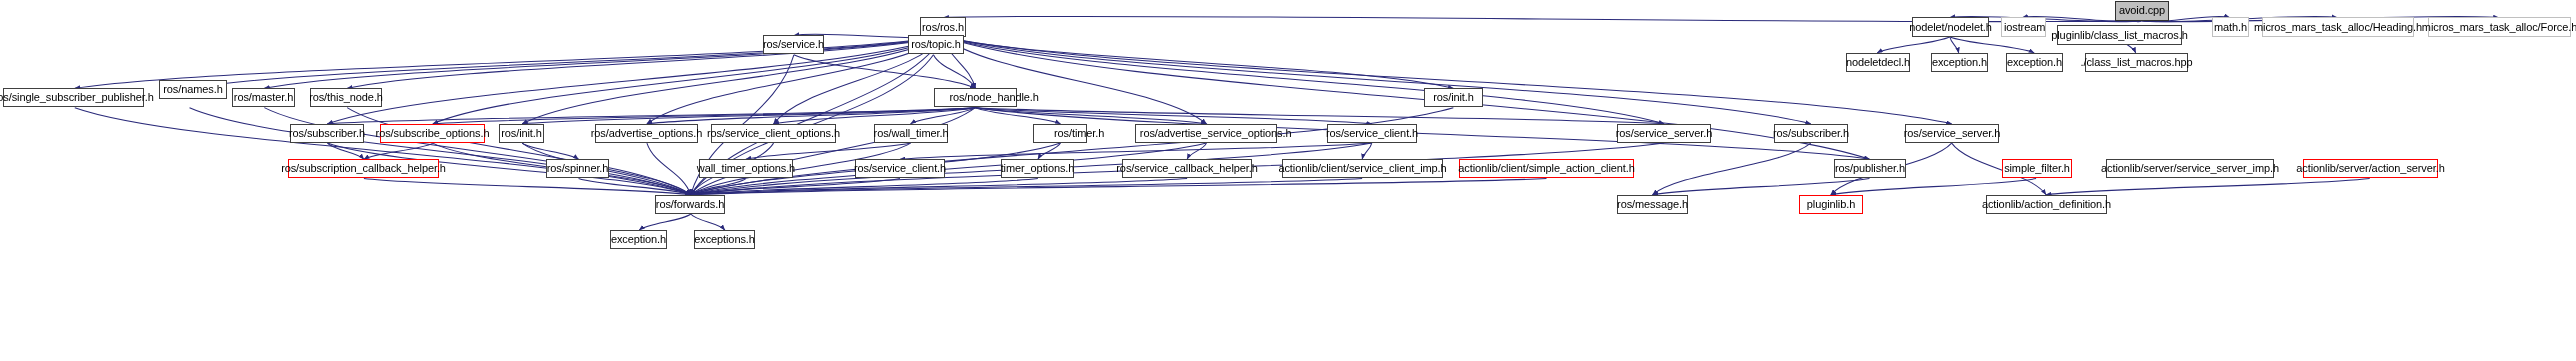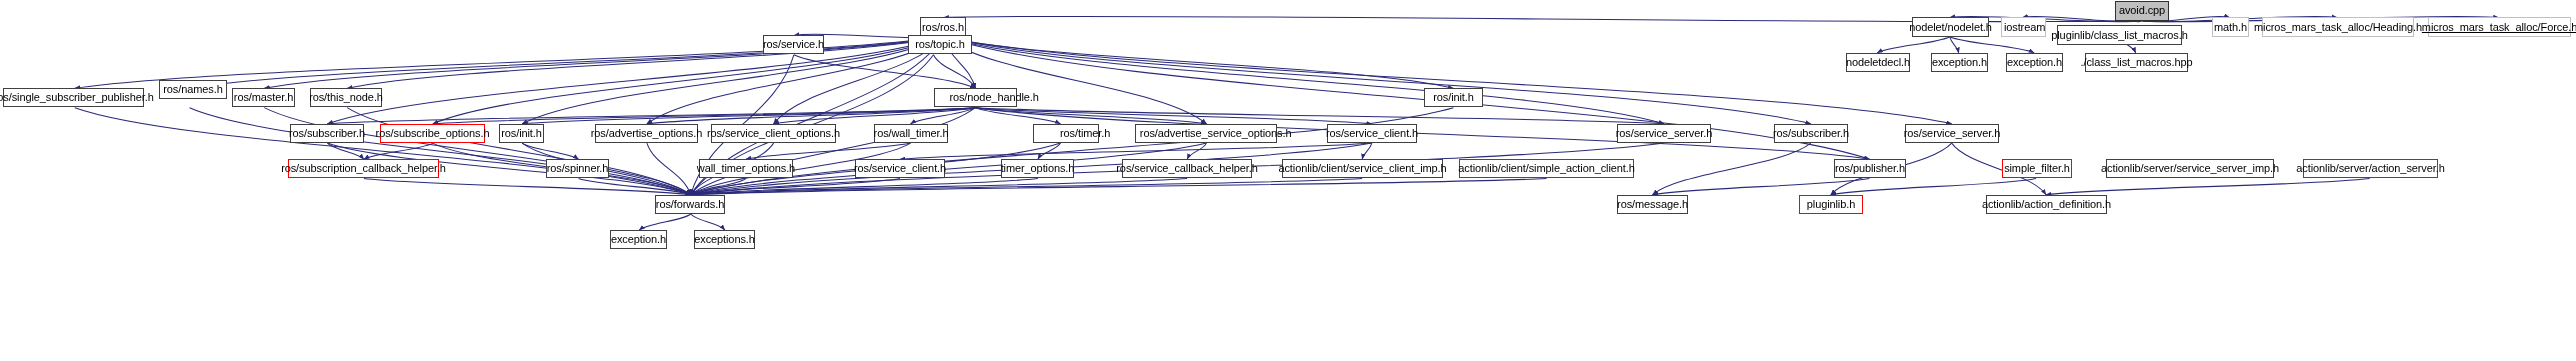--- a/index.html
+++ b/index.html
@@ -154,40 +154,40 @@
       </g>
   </svg>
   <div id="node-layer">
       <div class="gnode root thick" style="left: 2115px; top: 1.3px; width: 54px;">avoid.cpp</div>
       <div class="gnode thick" style="left: 920px; top: 17.4px; width: 46px;">ros/ros.h</div>
       <div class="gnode thick" style="left: 1912px; top: 17.4px; width: 77px;">nodelet/nodelet.h</div>
       <div class="gnode grey" style="left: 2001px; top: 17.4px; width: 45px; padding-left: 8px;">iostream</div>
       <div class="gnode thick" style="left: 2057px; top: 17.4px; width: 125px; margin-top: 8px;">pluginlib/class_list_macros.h</div>
       <div class="gnode grey" style="left: 2212px; top: 17.4px; width: 37px;">math.h</div>
       <div class="gnode grey" style="left: 2262px; top: 17.4px; width: 152px;">micros_mars_task_alloc/Heading.h</div>
-      <div class="gnode grey" style="left: 2428px; top: 17.4px; width: 143px; text-decoration: underline;">micros_mars_task_alloc/Force.h</div>
+      <div class="gnode grey" style="left: 2428px; top: 17.4px; width: 143px;">micros_mars_task_alloc/Force.h</div>
       <div class="gnode thick" style="left: 763px; top: 35px; width: 61px;">ros/service.h</div>
-      <div class="gnode thick" style="left: 908px; top: 35px; width: 64px;">ros/topic.h</div>
+      <div class="gnode thick" style="left: 908px; top: 35px; width: 56px;">ros/topic.h</div>
       <div class="gnode thick" style="left: 1846px; top: 53px; width: 64px;">nodeletdecl.h</div>
       <div class="gnode thick" style="left: 1931px; top: 53px; width: 57px;">exception.h</div>
       <div class="gnode thick" style="left: 2006px; top: 53px; width: 57px;">exception.h</div>
       <div class="gnode thick" style="left: 2085px; top: 53px; width: 103px;">./class_list_macros.hpp</div>
       <div class="gnode thick" style="left: 3.2px; top: 88px; width: 141px;">ros/single_subscriber_publisher.h</div>
       <div class="gnode thick" style="left: 159px; top: 80px; width: 68px;">ros/names.h</div>
       <div class="gnode thick" style="left: 232px; top: 88px; width: 63px;">ros/master.h</div>
       <div class="gnode thick" style="left: 310px; top: 88px; width: 72px;">ros/this_node.h</div>
       <div class="gnode thick" style="left: 934px; top: 88px; width: 83px; padding-left: 43px;">ros/node_handle.h</div>
       <div class="gnode thick" style="left: 1424px; top: 88px; width: 59px;">ros/init.h</div>
       <div class="gnode thick" style="left: 290px; top: 124px; width: 74px;">ros/subscriber.h</div>
       <div class="gnode red thick" style="left: 380px; top: 124px; width: 105px;">ros/subscribe_options.h</div>
       <div class="gnode thick" style="left: 499px; top: 124px; width: 45px;">ros/init.h</div>
       <div class="gnode thick" style="left: 595px; top: 124px; width: 103px;">ros/advertise_options.h</div>
       <div class="gnode thick" style="left: 711px; top: 124px; width: 125px;">ros/service_client_options.h</div>
       <div class="gnode thick" style="left: 874px; top: 124px; width: 74px;">ros/wall_timer.h</div>
-      <div class="gnode thick" style="left: 1033px; top: 124px; width: 66px; padding-left: 44px;">ros/timer.h</div>
+      <div class="gnode thick" style="left: 1033px; top: 124px; width: 54px; padding-left: 44px;">ros/timer.h</div>
       <div class="gnode thick" style="left: 1135px; top: 124px; width: 142px; padding-left: 25px;">ros/advertise_service_options.h</div>
       <div class="gnode thick" style="left: 1327px; top: 124px; width: 90px;">ros/service_client.h</div>
       <div class="gnode thick" style="left: 1617px; top: 124px; width: 94px;">ros/service_server.h</div>
       <div class="gnode thick" style="left: 1774px; top: 124px; width: 74px;">ros/subscriber.h</div>
       <div class="gnode thick" style="left: 1905px; top: 124px; width: 94px;">ros/service_server.h</div>
       <div class="gnode red thick" style="left: 288px; top: 159px; width: 151px;">ros/subscription_callback_helper.h</div>
       <div class="gnode thick" style="left: 546px; top: 159px; width: 63px;">ros/spinner.h</div>
       <div class="gnode thick" style="left: 699px; top: 159px; width: 94px;">wall_timer_options.h</div>
       <div class="gnode thick" style="left: 855px; top: 159px; width: 90px;">ros/service_client.h</div>
       <div class="gnode thick" style="left: 1001px; top: 159px; width: 73px;">timer_options.h</div>

